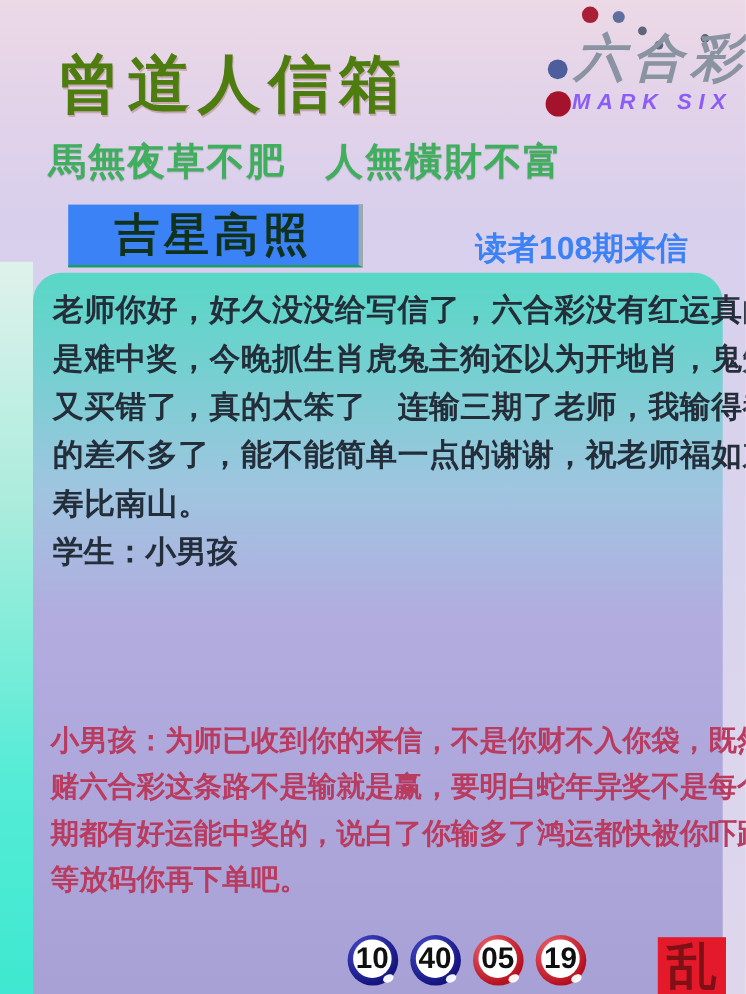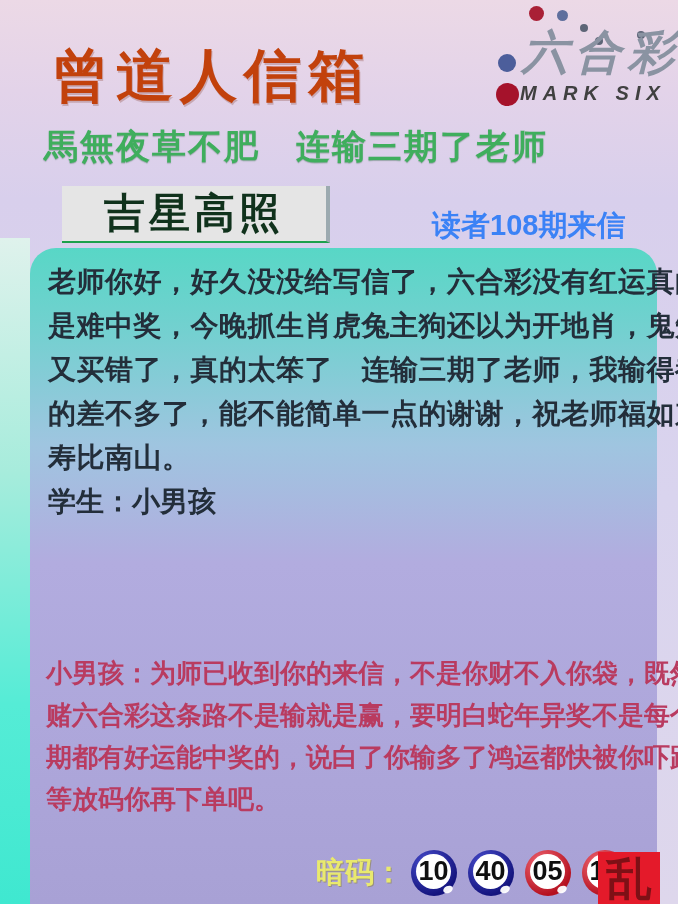--- a/index.html
+++ b/index.html
@@ -18,51 +18,51 @@
   
   .letter-box {
     position:absolute; left:30px; top:248px; width:627px; height:656px;
     border-radius:26px 26px 0 0;
     background:linear-gradient(180deg,#58d7c6 0%,#74d0d0 13%,#9fc5e0 30%,#b2acdf 48%,#aea7db 72%,#a8a1d5 100%);
   }
   .title {
     position:absolute; left:52px; top:38px;
     font-family:"DejaVu Serif", serif;
     font-size:57px; font-weight:bold; letter-spacing:7px;
-    color:#c2410c; text-shadow:1px 2px 0 rgba(120,40,20,.25);
+    color:#4d7c0f; text-shadow:1px 2px 0 rgba(120,40,20,.25);
     white-space:nowrap;
   }
   .logo { position:absolute; left:488px; top:6px; width:186px; height:112px;font-style:italic; }
   .logo-cn {
     position:absolute; left:34px; top:16px;
     font-size:46px; font-weight:bold; letter-spacing:7px;
     color:#8a93a2; white-space:nowrap;
   }
   .logo-en {
     position:absolute; left:32px; top:76px;
     font-size:20px; font-weight:bold; letter-spacing:6px;
-    color:#404040; white-space:nowrap;
+    color:#8b5cf6; white-space:nowrap;
   }
   .dot { position:absolute; border-radius:50%; }
   .dot-red1   { left:41px; top:0;    width:15px; height:15px; background:#a92036; }
   .dot-blgr   { left:69px; top:4px;  width:11px; height:11px; background:#5f6f9d; }
   .dot-grey1  { left:92px; top:18px; width:8px;  height:8px;  background:#5d6577; }
   .dot-grey2  { left:107px;top:31px; width:8px;  height:8px;  background:#5d6577; }
   .dot-grey3  { left:149px;top:25px; width:8px;  height:8px;  background:#5d6577; }
   .dot-blue2  { left:10px; top:48px; width:18px; height:18px; background:#4c5e9b; }
   .dot-red2   { left:8px;  top:77px; width:23px; height:23px; background:#a5122b; }
   .motto {
     position:absolute; left:44px; top:124px;
     font-size:34px; font-weight:bold; letter-spacing:2px;
     color:#3fae5d; text-shadow:0 1px 1px rgba(30,90,50,.35);
     white-space:nowrap;
   }
   .banner-box {
     position:absolute; left:62px; top:186px; width:268px; height:57px;
-    background:#e5e5e5;
+    background:#3b82f6;
     border-right:4px solid #9caab0; border-bottom:2px solid #1da04c;
     display:flex; align-items:center; justify-content:center;
   }
   .banner-text {
     font-family:"DejaVu Serif", serif;
     font-size:41px; font-weight:bold; letter-spacing:4px;
     color:#10321c; white-space:nowrap;
   }
   .issue {
     position:absolute; left:432px; top:206px;
@@ -130,21 +130,21 @@
   <span class="dot dot-blgr"></span>
   <span class="dot dot-grey1"></span>
   <span class="dot dot-grey2"></span>
   <span class="dot dot-grey3"></span>
   <span class="dot dot-blue2"></span>
   <span class="dot dot-red2"></span>
   <div class="logo-cn">六合彩</div>
   <div class="logo-en">MARK SIX</div>
 </div>
 
-<div class="motto">馬無夜草不肥　连输三期了老师</div>
+<div class="motto">馬無夜草不肥　人無橫財不富</div>
 
 <div class="banner-box">
   <span class="banner-text">吉星高照</span>
 </div>
 
 <div class="issue">读者108期来信</div>
 
 <div class="letter-box">
   <div class="letter-text">
     <div class="ln">老师你好，好久没没给写信了，六合彩没有红运真的就</div>
@@ -157,21 +157,20 @@
 
   <div class="reply">
     <div class="ln">小男孩：为师已收到你的来信，不是你财不入你袋，既然选择</div>
     <div class="ln">赌六合彩这条路不是输就是赢，要明白蛇年异奖不是每个人期</div>
     <div class="ln">期都有好运能中奖的，说白了你输多了鸿运都快被你吓跑了，</div>
     <div class="ln">等放码你再下单吧。</div>
   </div>
 </div>
 
 <div class="footer-row">
-  <span class="code-label">暗码：</span>
   <span class="ball ball-blue">
     <span class="ball-face">10</span>
   </span>
   <span class="ball ball-blue">
     <span class="ball-face">40</span>
   </span>
   <span class="ball ball-red">
     <span class="ball-face">05</span>
   </span>
   <span class="ball ball-red">

